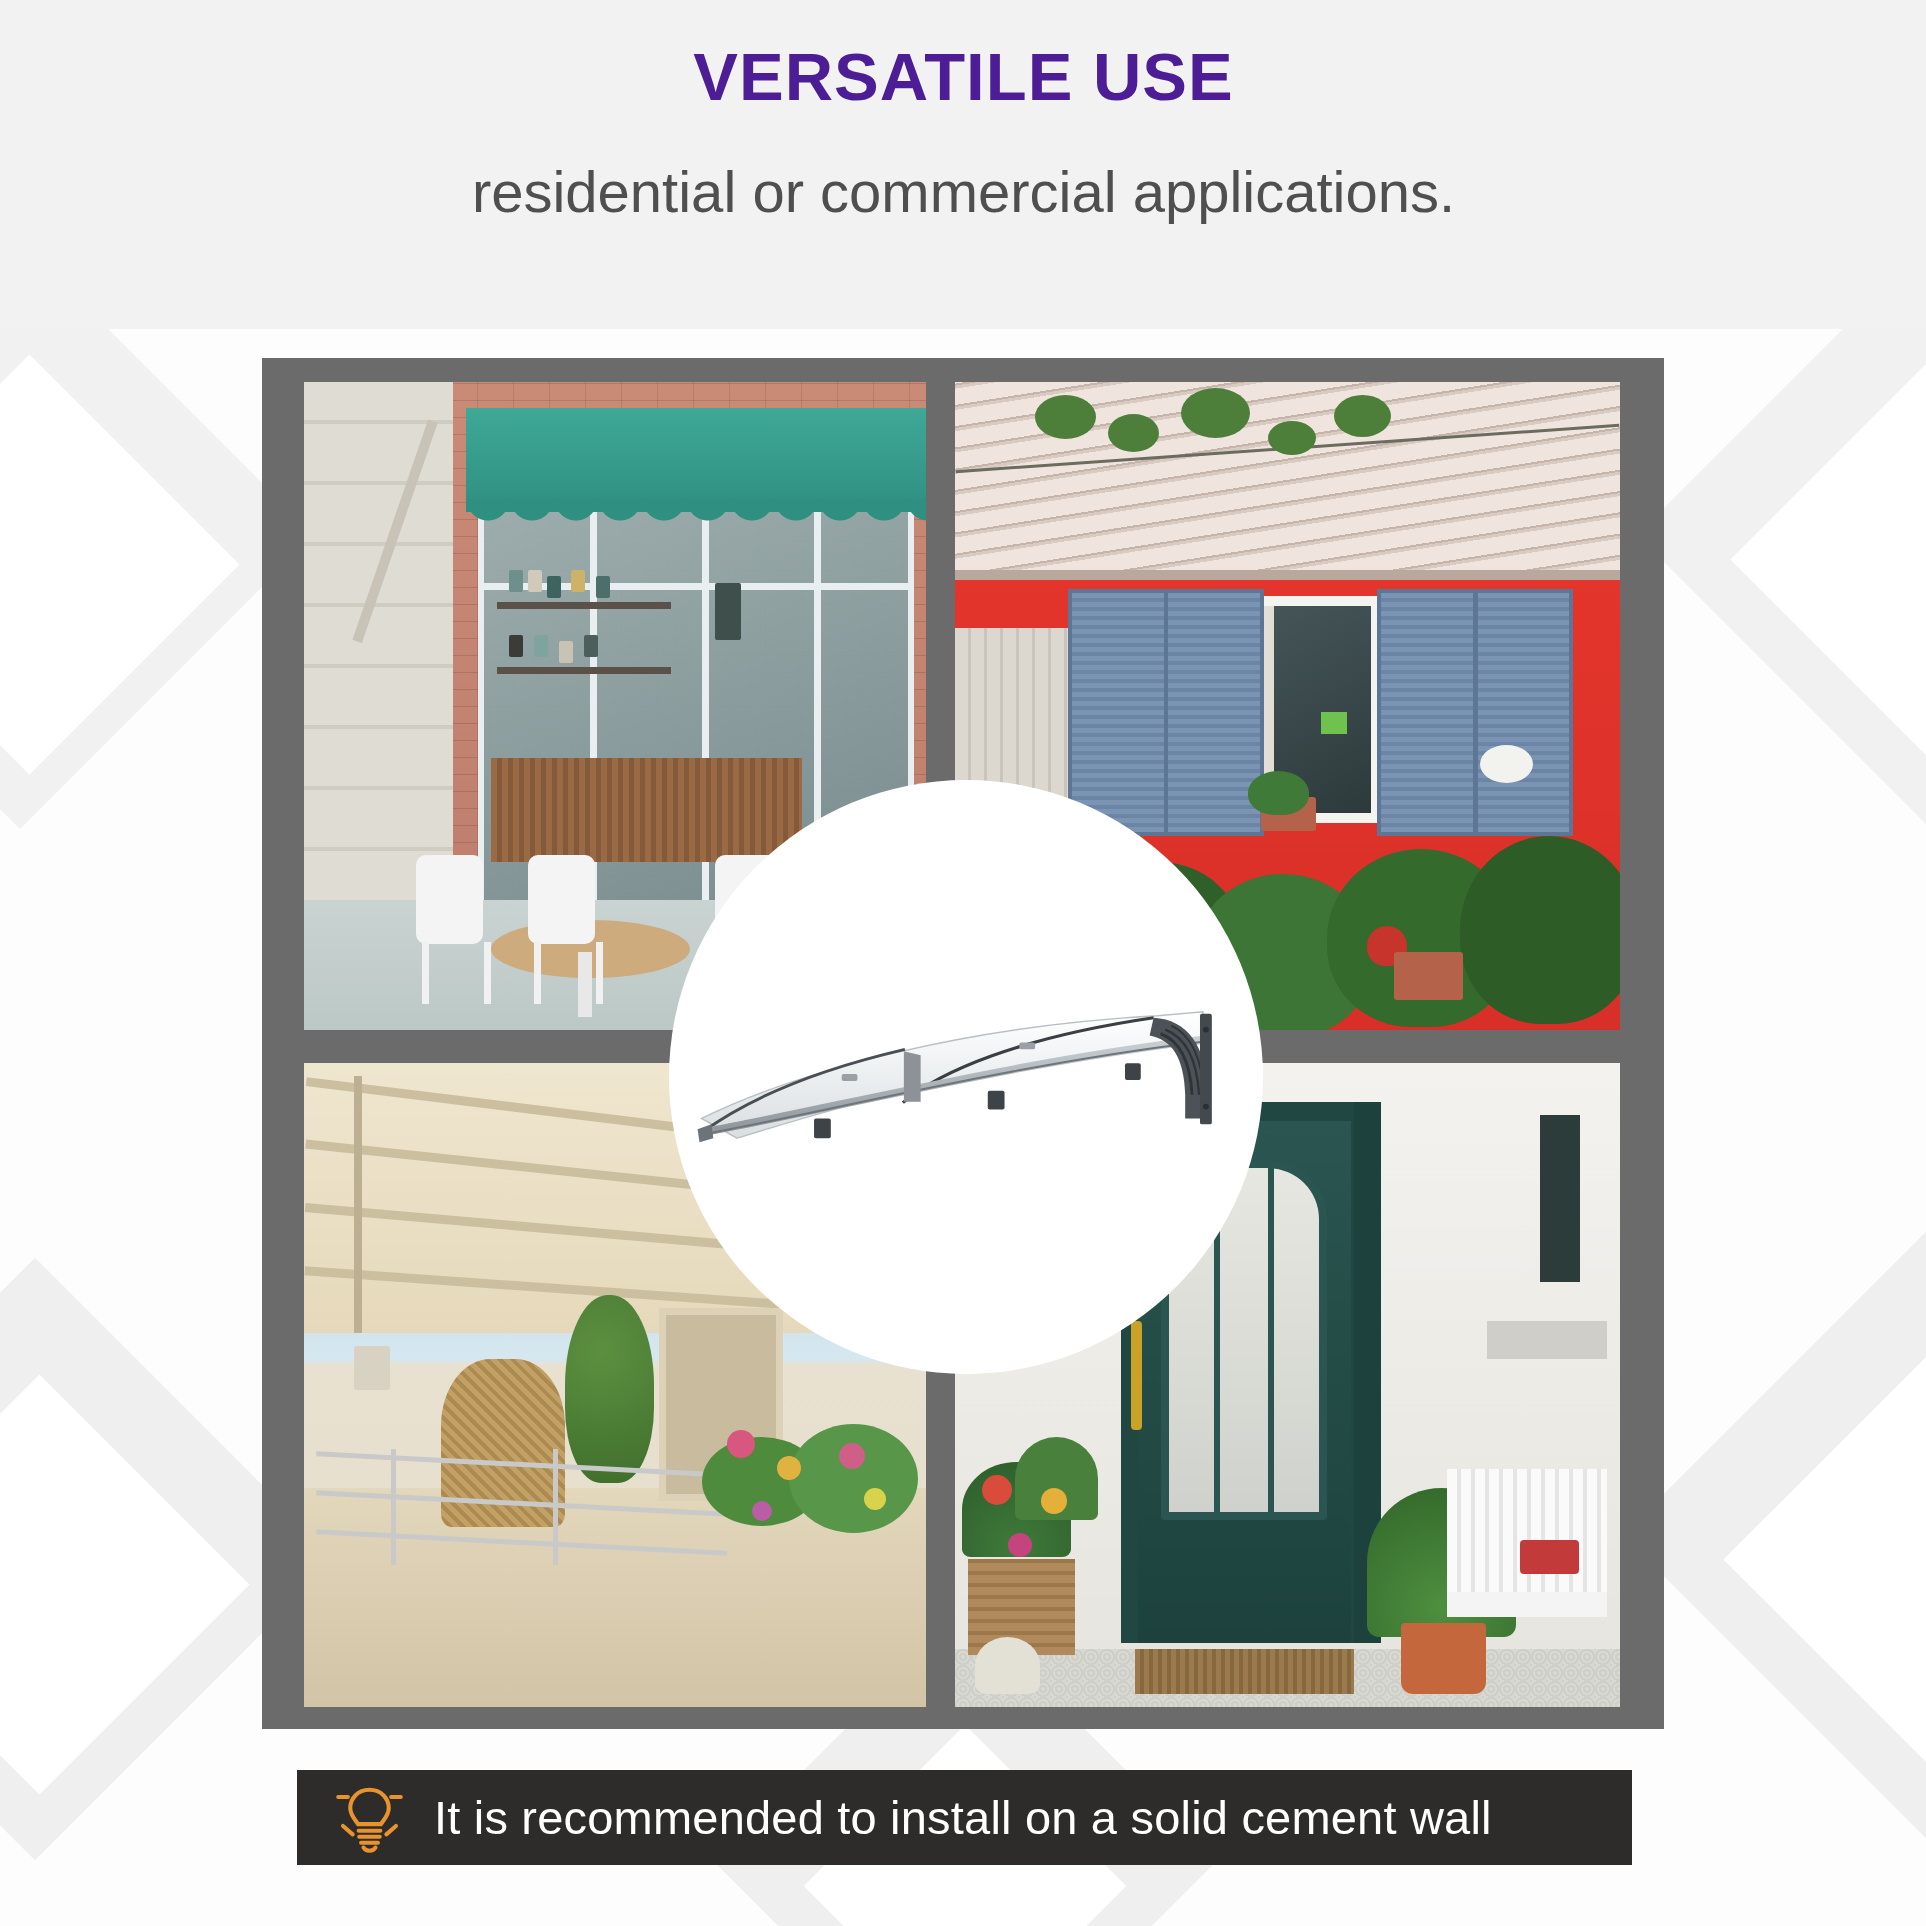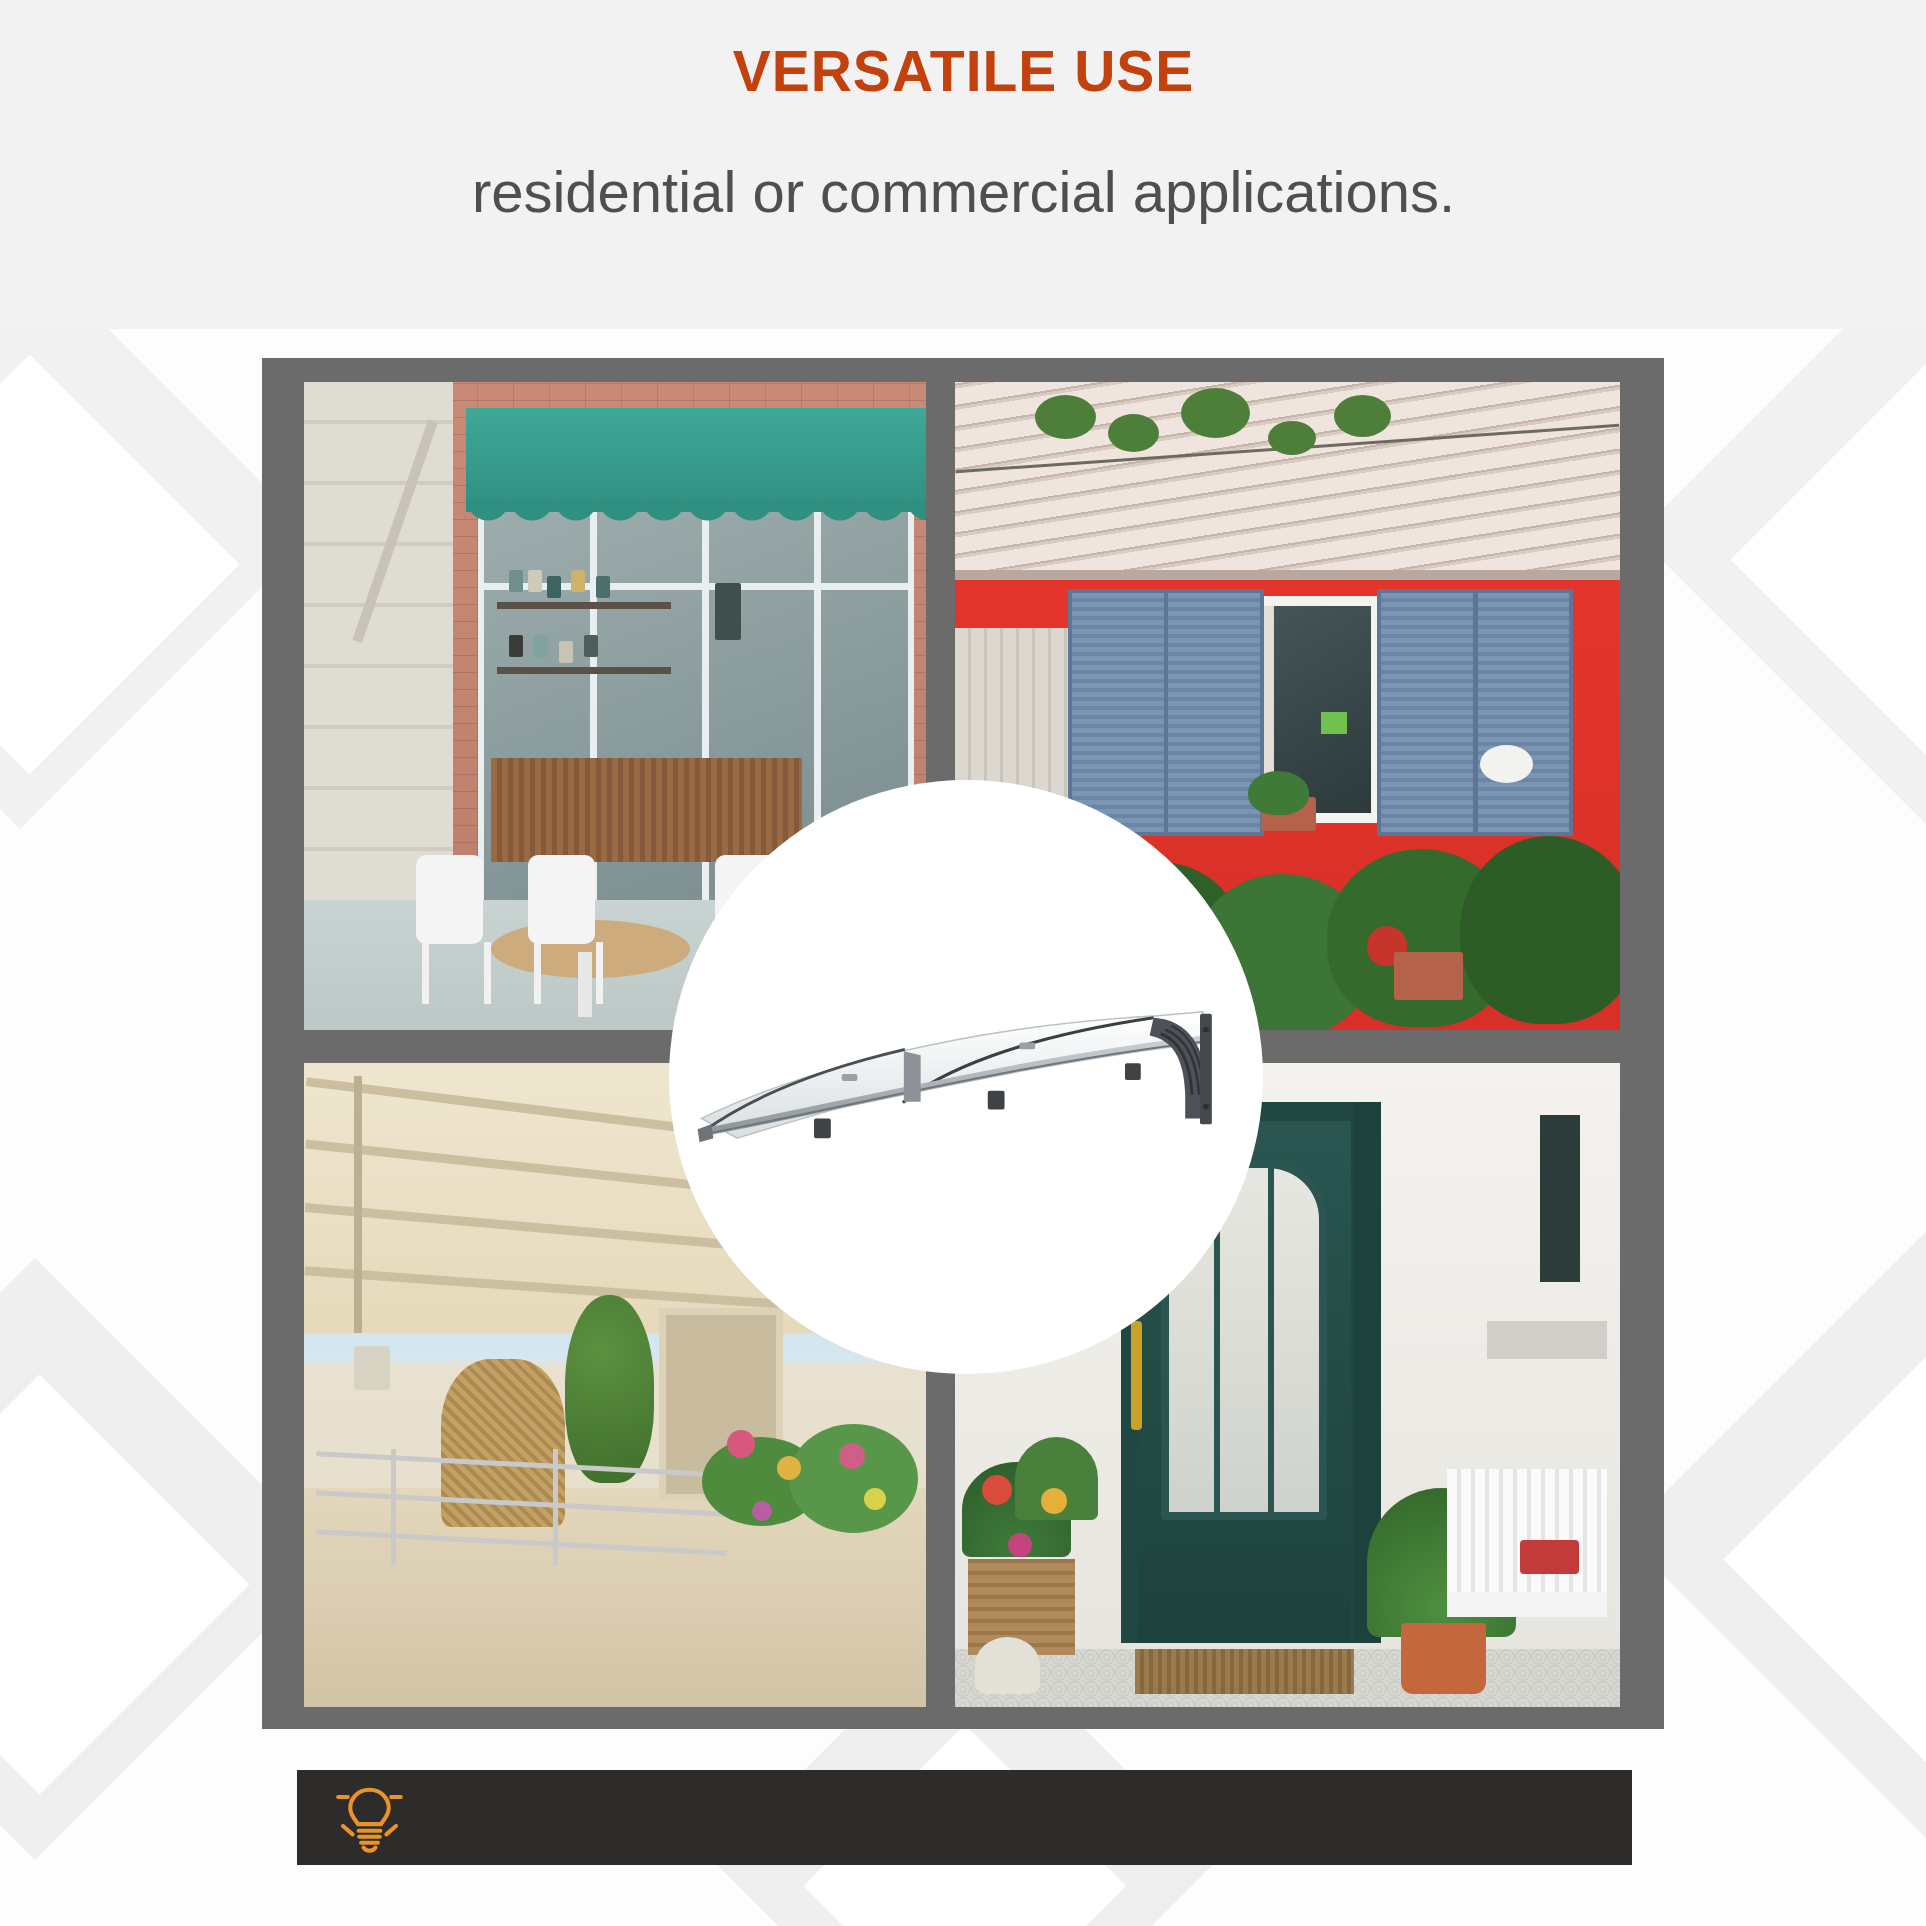--- a/index.html
+++ b/index.html
@@ -37,24 +37,24 @@
     width: 1927px;
     height: 329px;
     background: #f2f2f2;
     z-index: 3;
   }
   .title {
     position: absolute;
     left: 0; top: 42px;
     width: 1927px;
     text-align: center;
-    font-size: 57px;
+    font-size: 67px;
     font-weight: bold;
     letter-spacing: 1px;
-    color: #c2410c;
+    color: #4c1d95;
     line-height: 1.05;
   }
   .subtitle {
     position: absolute;
     left: 0; top: 158px;
     width: 1927px;
     text-align: center;
     font-size: 58px;
     font-weight: normal;
     color: #4f4f4f;
@@ -458,16 +458,17 @@
           <line x1="50" y1="15" x2="58" y2="15"></line>
           <line x1="10" y1="39" x2="18" y2="46"></line>
           <line x1="54" y1="39" x2="46" y2="46"></line>
           <line x1="23" y1="43" x2="41" y2="43"></line>
           <line x1="23.5" y1="48" x2="40.5" y2="48"></line>
           <line x1="25" y1="53" x2="39" y2="53"></line>
           <path d="M27 57 C29 60.5 35 60.5 37 57"></path>
         </g>
       </svg>
     </div>
+    <div class="tip-text">It is recommended to install on a solid cement wall</div>
   </div>
 
 </div>
 
 
 </body></html>

